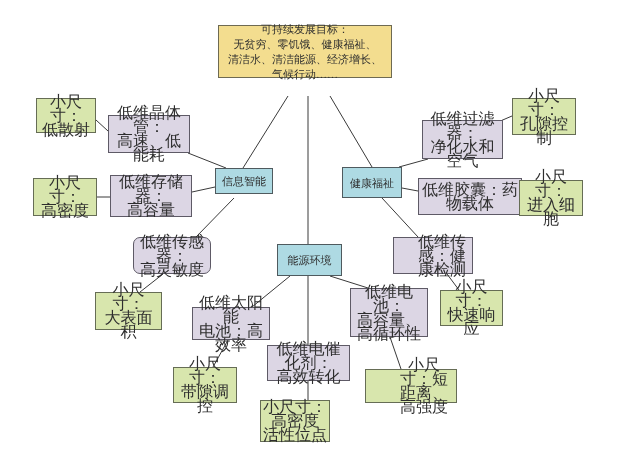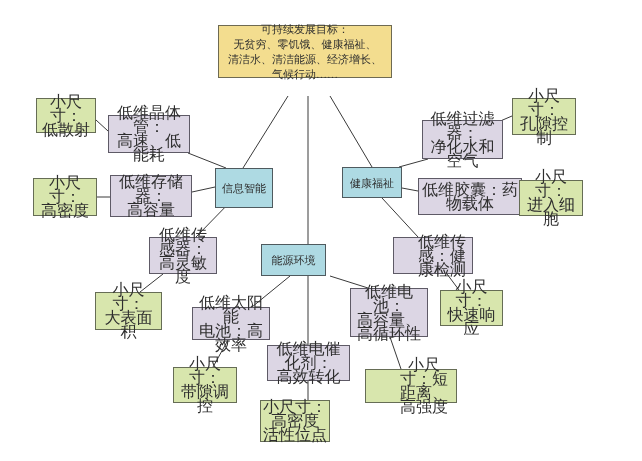--- a/index.html
+++ b/index.html
@@ -82,33 +82,33 @@
       <line x1="390" y1="337" x2="401" y2="369"></line>
       <line x1="308" y1="381" x2="308" y2="400"></line>
     </g>
   </svg>
 
   <div class="node root" style="left:218px; top:25px; width:174px; height:53px;text-align:center;">可持续发展目标：
 无贫穷、零饥饿、健康福祉、
 清洁水、清洁能源、经济增长、
 气候行动……</div>
 
-  <div class="node hub" style="left:215px; top:168px; width:58px; height:40px;">信息智能</div>
+  <div class="node hub" style="left:215px; top:168px; width:58px; height:26px;">信息智能</div>
 
   <div class="node hub" style="left:342px; top:167px; width:60px; height:31px;text-align:center;">健康福祉</div>
 
-  <div class="node hub" style="left:261px; top:244px; width:65px; height:32px;">能源环境</div>
+  <div class="node hub" style="left:277px; top:244px; width:65px; height:32px;">能源环境</div>
 
   <div class="node branch" style="left:108px; top:115px; width:82px; height:38px;">低维晶体管：
 高速、低能耗</div>
 
   <div class="node branch" style="left:110px; top:175px; width:82px; height:42px;">低维存储器：
 高容量</div>
 
-  <div class="node branch" style="left:149px; top:237px; width:68px; height:37px;">低维传感器：
+  <div class="node branch" style="left:133px; top:237px; width:78px; height:37px;border-radius:7px;">低维传感器：
 高灵敏度</div>
 
   <div class="node branch" style="left:422px; top:120px; width:81px; height:39px;">低维过滤器：
 净化水和空气</div>
 
   <div class="node branch" style="left:418px; top:178px; width:104px; height:37px;">低维胶囊：药
 物载体</div>
 
   <div class="node branch" style="left:393px; top:237px; width:80px; height:37px;padding-left:20px;">低维传感：健
 康检测</div>

